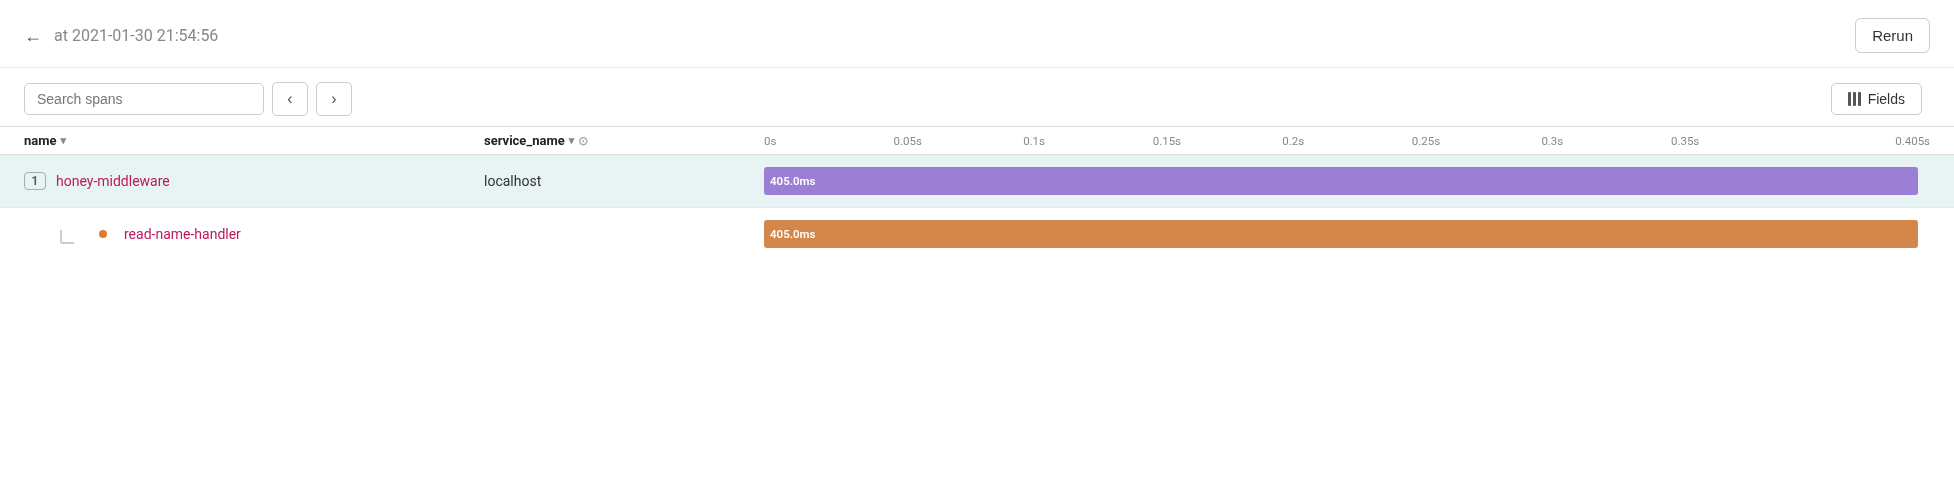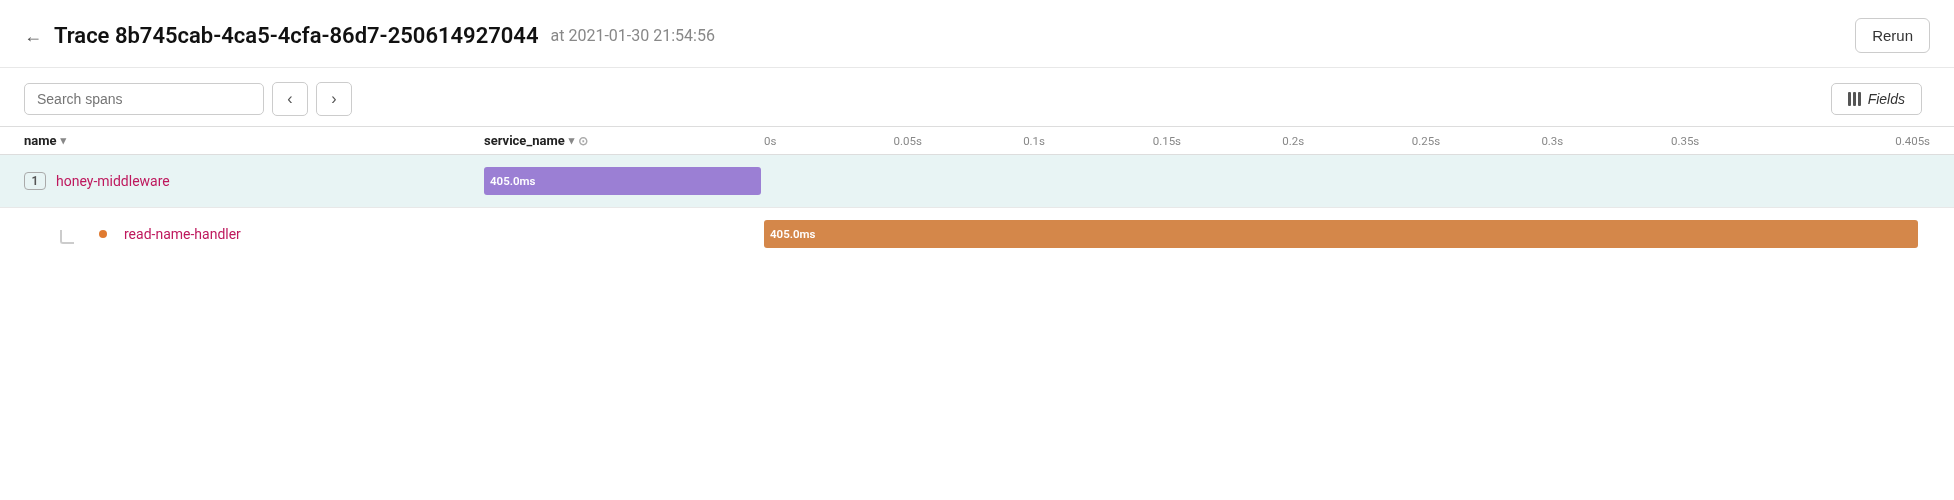--- a/index.html
+++ b/index.html
@@ -91,21 +91,20 @@
       align-items: center;
       gap: 7px;
       border: 1.5px solid #ccc;
       background: #fff;
       padding: 7px 16px;
       border-radius: 5px;
       font-size: 14px;
       cursor: pointer;
       font-weight: 500;
       color: #333;
-      font-style: italic;
     }
     .fields-icon {
       display: inline-flex;
       gap: 2px;
     }
     .fields-icon span {
       display: inline-block;
       width: 3px;
       height: 14px;
       background: #555;
@@ -256,21 +255,20 @@
       background: #e8e8e8;
       margin: 0 0px;
     }
   </style>
 </head>
 <body>
 
 <div class="header">
   <div class="header-left">
     <span class="back-arrow">←</span>
-    <span class="trace-title">Trace 8b745cab-4ca5-4cfa-86d7-250614927044</span>
     <span class="trace-timestamp">
       <span>at</span>&nbsp;<span>2021-01-30 21:54:56</span>
     </span>
   </div>
   <button class="rerun-button">Rerun</button>
 </div>
 
 <div class="toolbar">
   <div class="toolbar-left">
     <input class="search-input" type="text" placeholder="Search spans" style="">
@@ -310,20 +308,21 @@
       <span class="tick">0.35s</span>
       <span class="tick">0.405s</span>
     </div>
   </div>
 
   <div class="span-row highlighted">
     <div class="span-name-cell">
       <span class="span-badge">1</span>
       <span class="span-name">honey-middleware</span>
     </div>
+    <div class="service-cell">localhost</div>
     <div class="timeline-cell">
       <div class="timeline-bar-wrapper">
         <div class="timeline-bar bar-purple" style="left: 0%; width: 99%;">
           <span class="bar-label">405.0ms</span>
         </div>
       </div>
     </div>
   </div>
 
   <div class="row-divider"></div>

